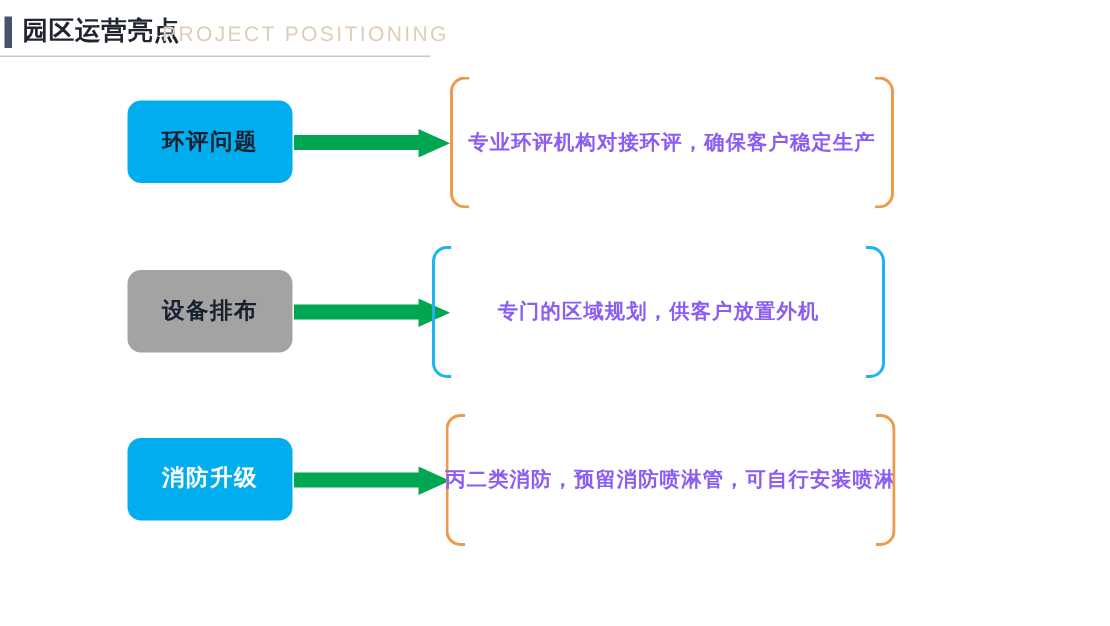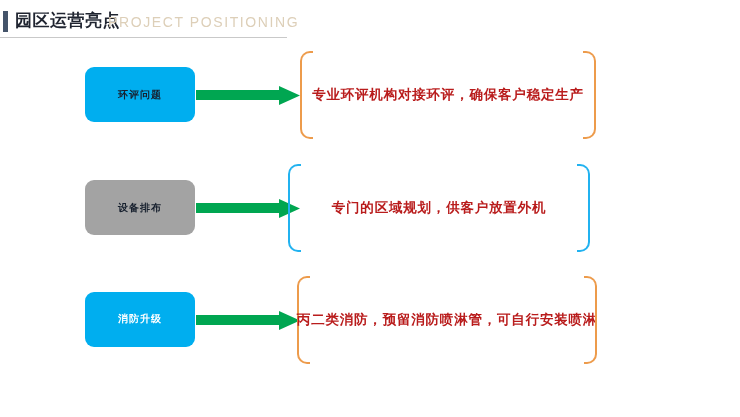--- a/index.html
+++ b/index.html
@@ -82,21 +82,21 @@
     width: 110px;
     height: 55px;
     border-radius: 9px;
     display: flex;
     align-items: center;
     justify-content: center;
     box-sizing: border-box;
   }
   .pill-label {
     font-family: "Liberation Serif", "DejaVu Serif", serif;
-    font-size: 10px;
+    font-size: 15px;
     font-weight: bold;
     letter-spacing: 1px;
     line-height: 16px;
     white-space: nowrap;
     text-align: center;
   }
 
   .pill-cyan { background: #00AEEF; }
   .pill-peach { background: #a3a3a3; }
   .label-dark { color: #17202e; }
@@ -151,21 +151,21 @@
     left: 13px;
     right: 13px;
     top: 0;
     height: 88px;
     display: flex;
     align-items: center;
     justify-content: center;
     font-family: "Liberation Serif", "DejaVu Serif", serif;
     font-size: 13.5px;
     font-weight: bold;
-    color: #b91c1c;
+    color: #8b5cf6;
     letter-spacing: 0.8px;
     line-height: 18px;
     text-align: center;
     white-space: nowrap;
   }
 </style>
 </head>
 <body>
 
 <div class="header">

